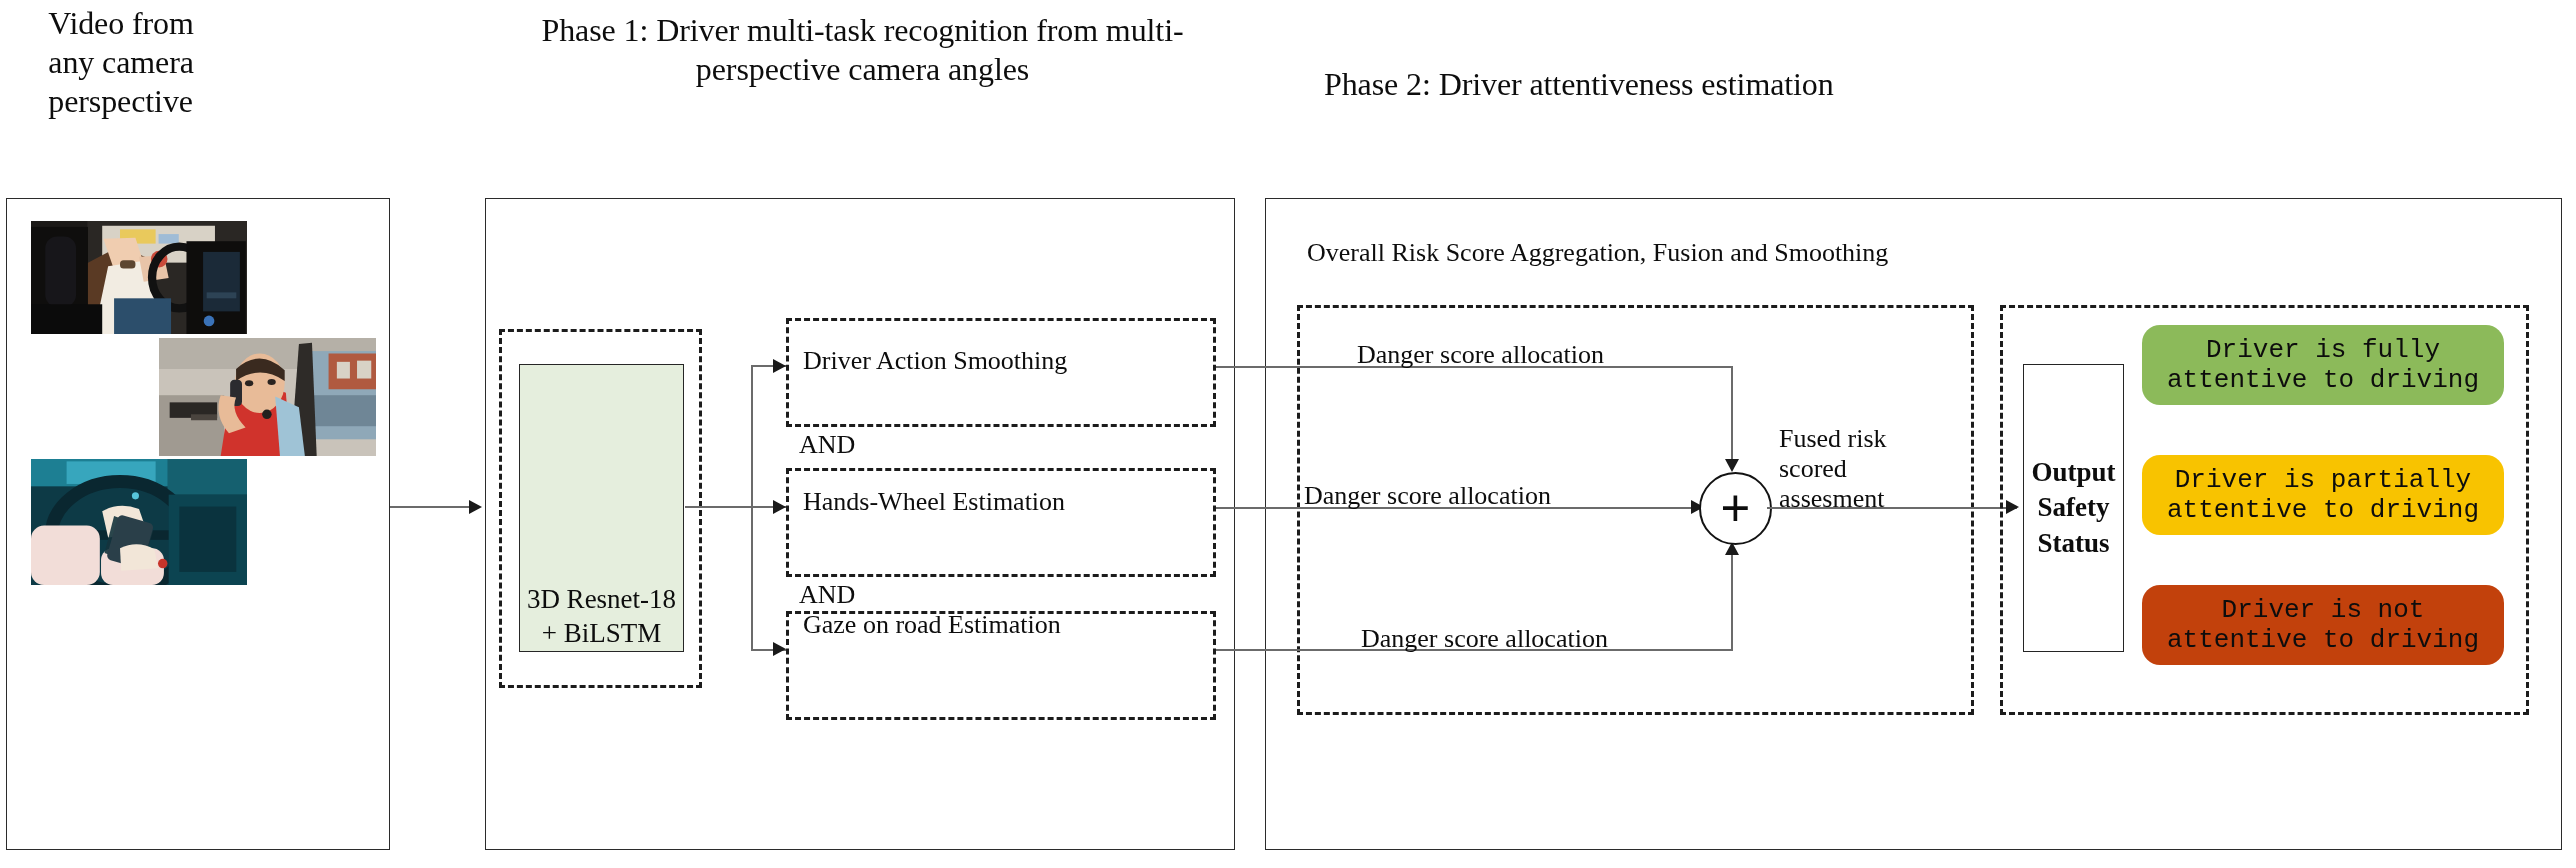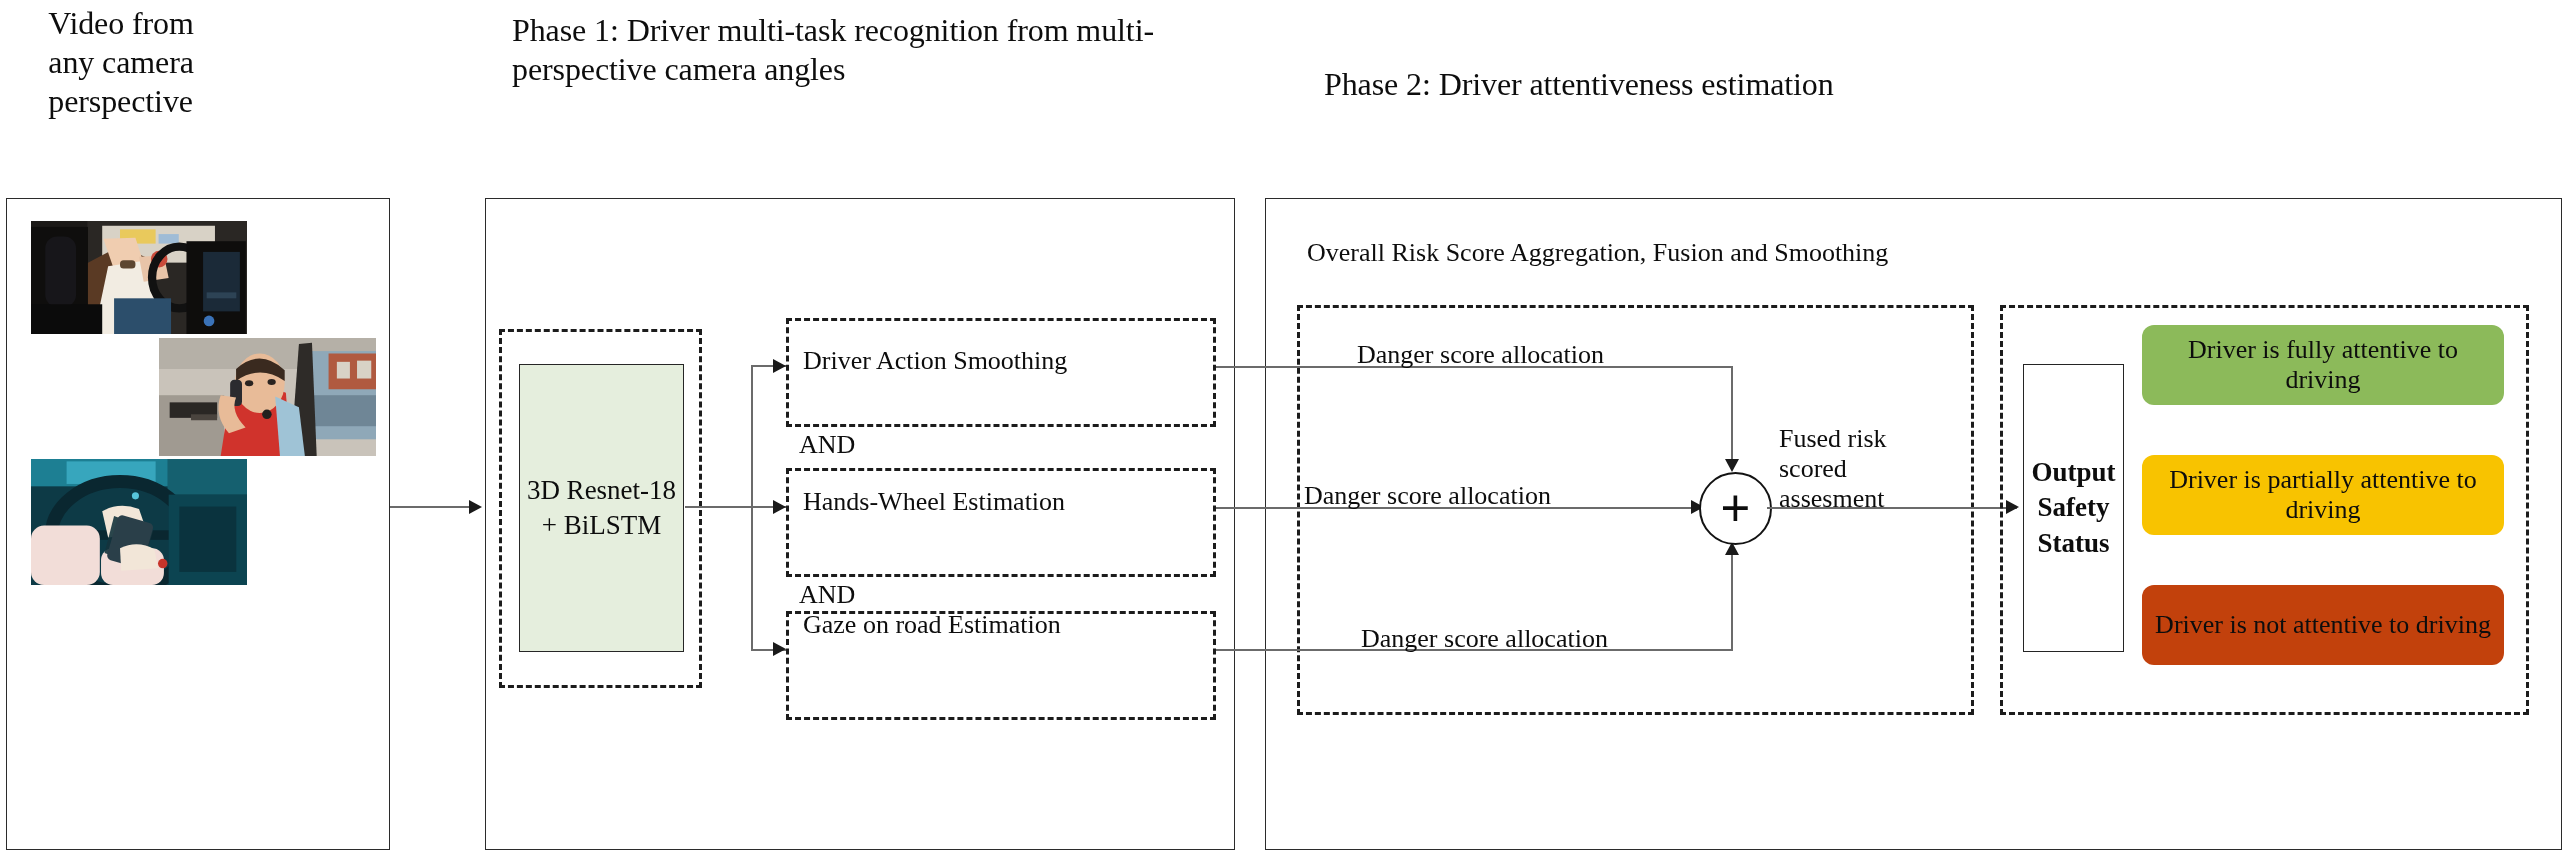--- a/index.html
+++ b/index.html
@@ -8,27 +8,27 @@
     font-family:"Liberation Serif","DejaVu Serif",serif;color:#0d0d0d;
   }
   .abs{position:absolute;margin-left:40px;}
   .ttl{font-size:32px;line-height:1.22;letter-spacing:-0.1px;}
   .solidbox{position:absolute;border:1.8px solid #2b2b2b;background:#fff;box-sizing:border-box;}
   .dashbox{position:absolute;border:3px dashed #1c1c1c;background:transparent;box-sizing:border-box;}
   .lbl{position:absolute;font-size:26px;line-height:1.15;white-space:nowrap;}
   .lbl-wrap{position:absolute;font-size:26px;line-height:1.16;}
   .green-block{
     position:absolute;background:#e5eedd;border:1.8px solid #262626;box-sizing:border-box;
-    display:flex;align-items:center;justify-content:center;text-align:center;
+    display:flex;align-items:flex-end;justify-content:center;text-align:center;
     font-size:27px;line-height:1.28;
   }
   .badge{
-    position:absolute;border-radius:12px;display:flex;align-items:center;
+    position:absolute;border-radius:18px;display:flex;align-items:center;
     justify-content:center;text-align:center;font-size:26px;line-height:1.16;
-    box-sizing:border-box;padding:0 6px;
+    box-sizing:border-box;padding:0 6px;font-family:Liberation Mono, monospace;
   }
   .outbox{
     position:absolute;border:1.8px solid #242424;background:#fff;box-sizing:border-box;
     display:flex;align-items:center;justify-content:center;text-align:center;
     font-weight:bold;font-size:27px;line-height:1.3;
   }
   .hline{position:absolute;height:1.8px;background:#6b6b6b;}
   .vline{position:absolute;width:1.8px;background:#6b6b6b;}
   .arrow-r{position:absolute;width:0;height:0;border-left:13px solid #1a1a1a;border-top:7.7px solid transparent;border-bottom:7.7px solid transparent;}
   .arrow-d{position:absolute;width:0;height:0;border-top:13px solid #1a1a1a;border-left:7.7px solid transparent;border-right:7.7px solid transparent;}
@@ -40,21 +40,21 @@
   }
   .thumb{position:absolute;overflow:hidden;background:#333;}
 </style>
 </head>
 <body>
 
 <div class="abs ttl" style="left:8.3px;top:3.6px;width:178px;">
   <span>Video from any camera perspective</span>
 </div>
 
-<div class="abs ttl" style="left:472px;top:10.7px;width:701px;">
+<div class="abs ttl" style="left:472px;top:10.7px;width:701px;text-align:center;">
   <span>Phase 1: Driver multi-task recognition from multi-perspective camera angles</span>
 </div>
 
 <div class="abs ttl" style="left:1284px;top:65px;width:832px;">
   <span>Phase 2: Driver attentiveness estimation</span>
 </div>
 
 <div class="solidbox" style="left:6px;top:198px;right:auto;width:384px;height:652px;"></div>
 
 <div class="thumb" style="left:31px;top:221px;width:216px;height:113px;">

